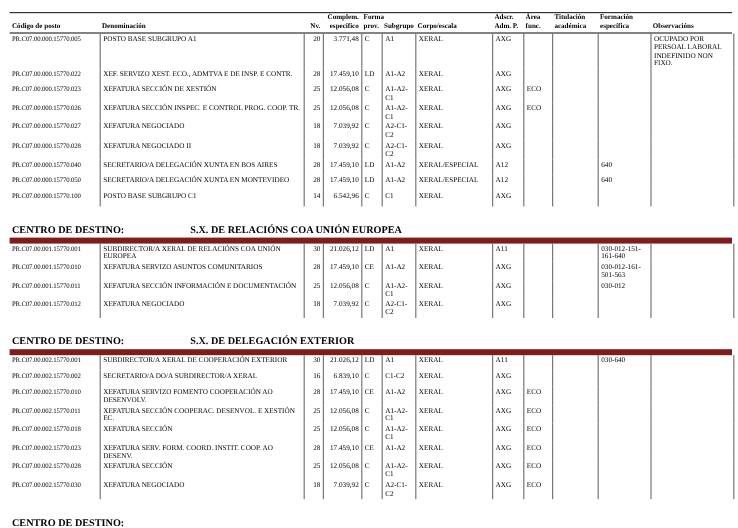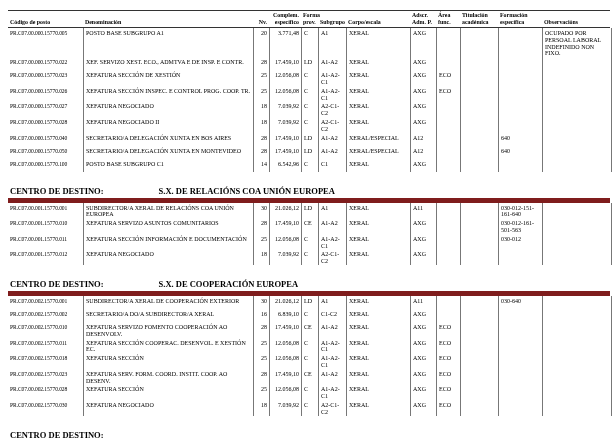--- a/index.html
+++ b/index.html
@@ -255,21 +255,21 @@
         <div class="cell">A2-C1-C2</div>
         <div class="cell">XERAL</div>
         <div class="cell">AXG</div>
         <div class="cell"></div>
         <div class="cell"></div>
         <div class="cell"></div>
         <div class="cell"></div>
       </div>
       <div class="centro">
         <span class="centro-label">CENTRO DE DESTINO:</span>
-        <span class="centro-title">S.X. DE COOPERACIÓN EUROPEA</span>
+        <span class="centro-title">S.X. DE DELEGACIÓN EXTERIOR</span>
       </div>
       <div class="row">
         <div class="cell">PR.C07.00.002.15770.001</div>
         <div class="cell">SUBDIRECTOR/A XERAL DE COOPERACIÓN EXTERIOR</div>
         <div class="cell">30</div>
         <div class="cell">21.026,12</div>
         <div class="cell">LD</div>
         <div class="cell">A1</div>
         <div class="cell">XERAL</div>
         <div class="cell">A11</div>

